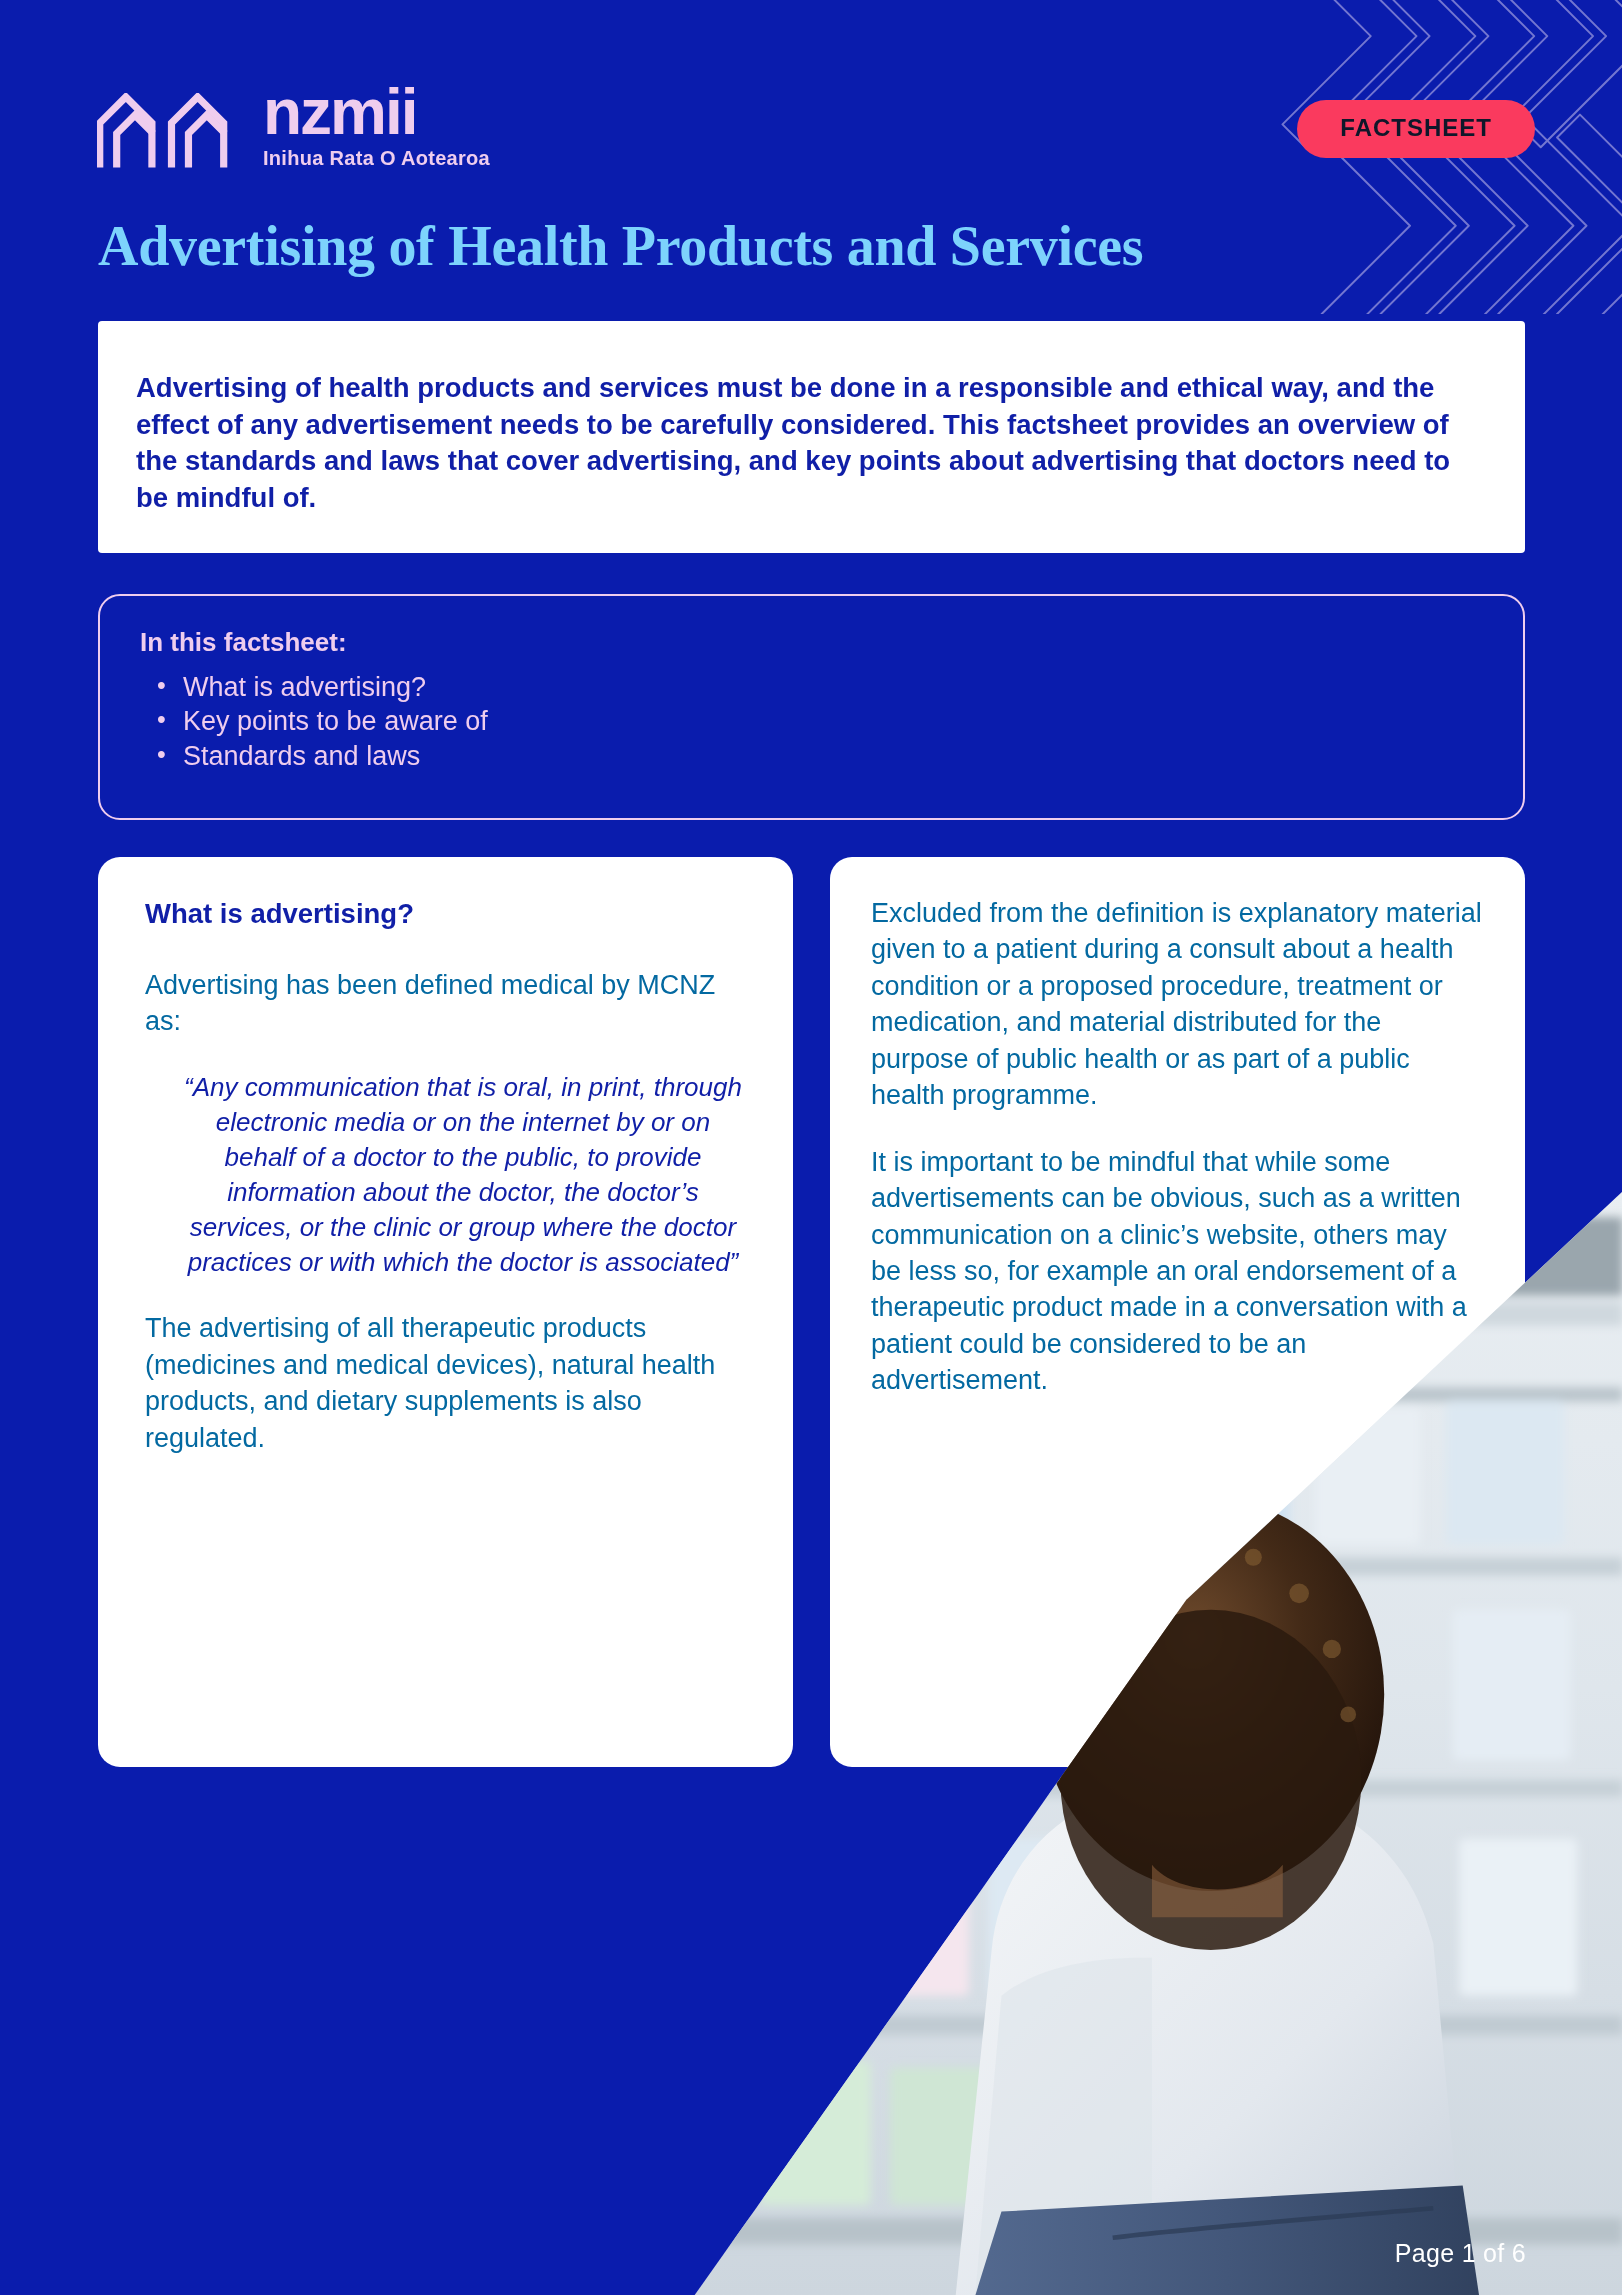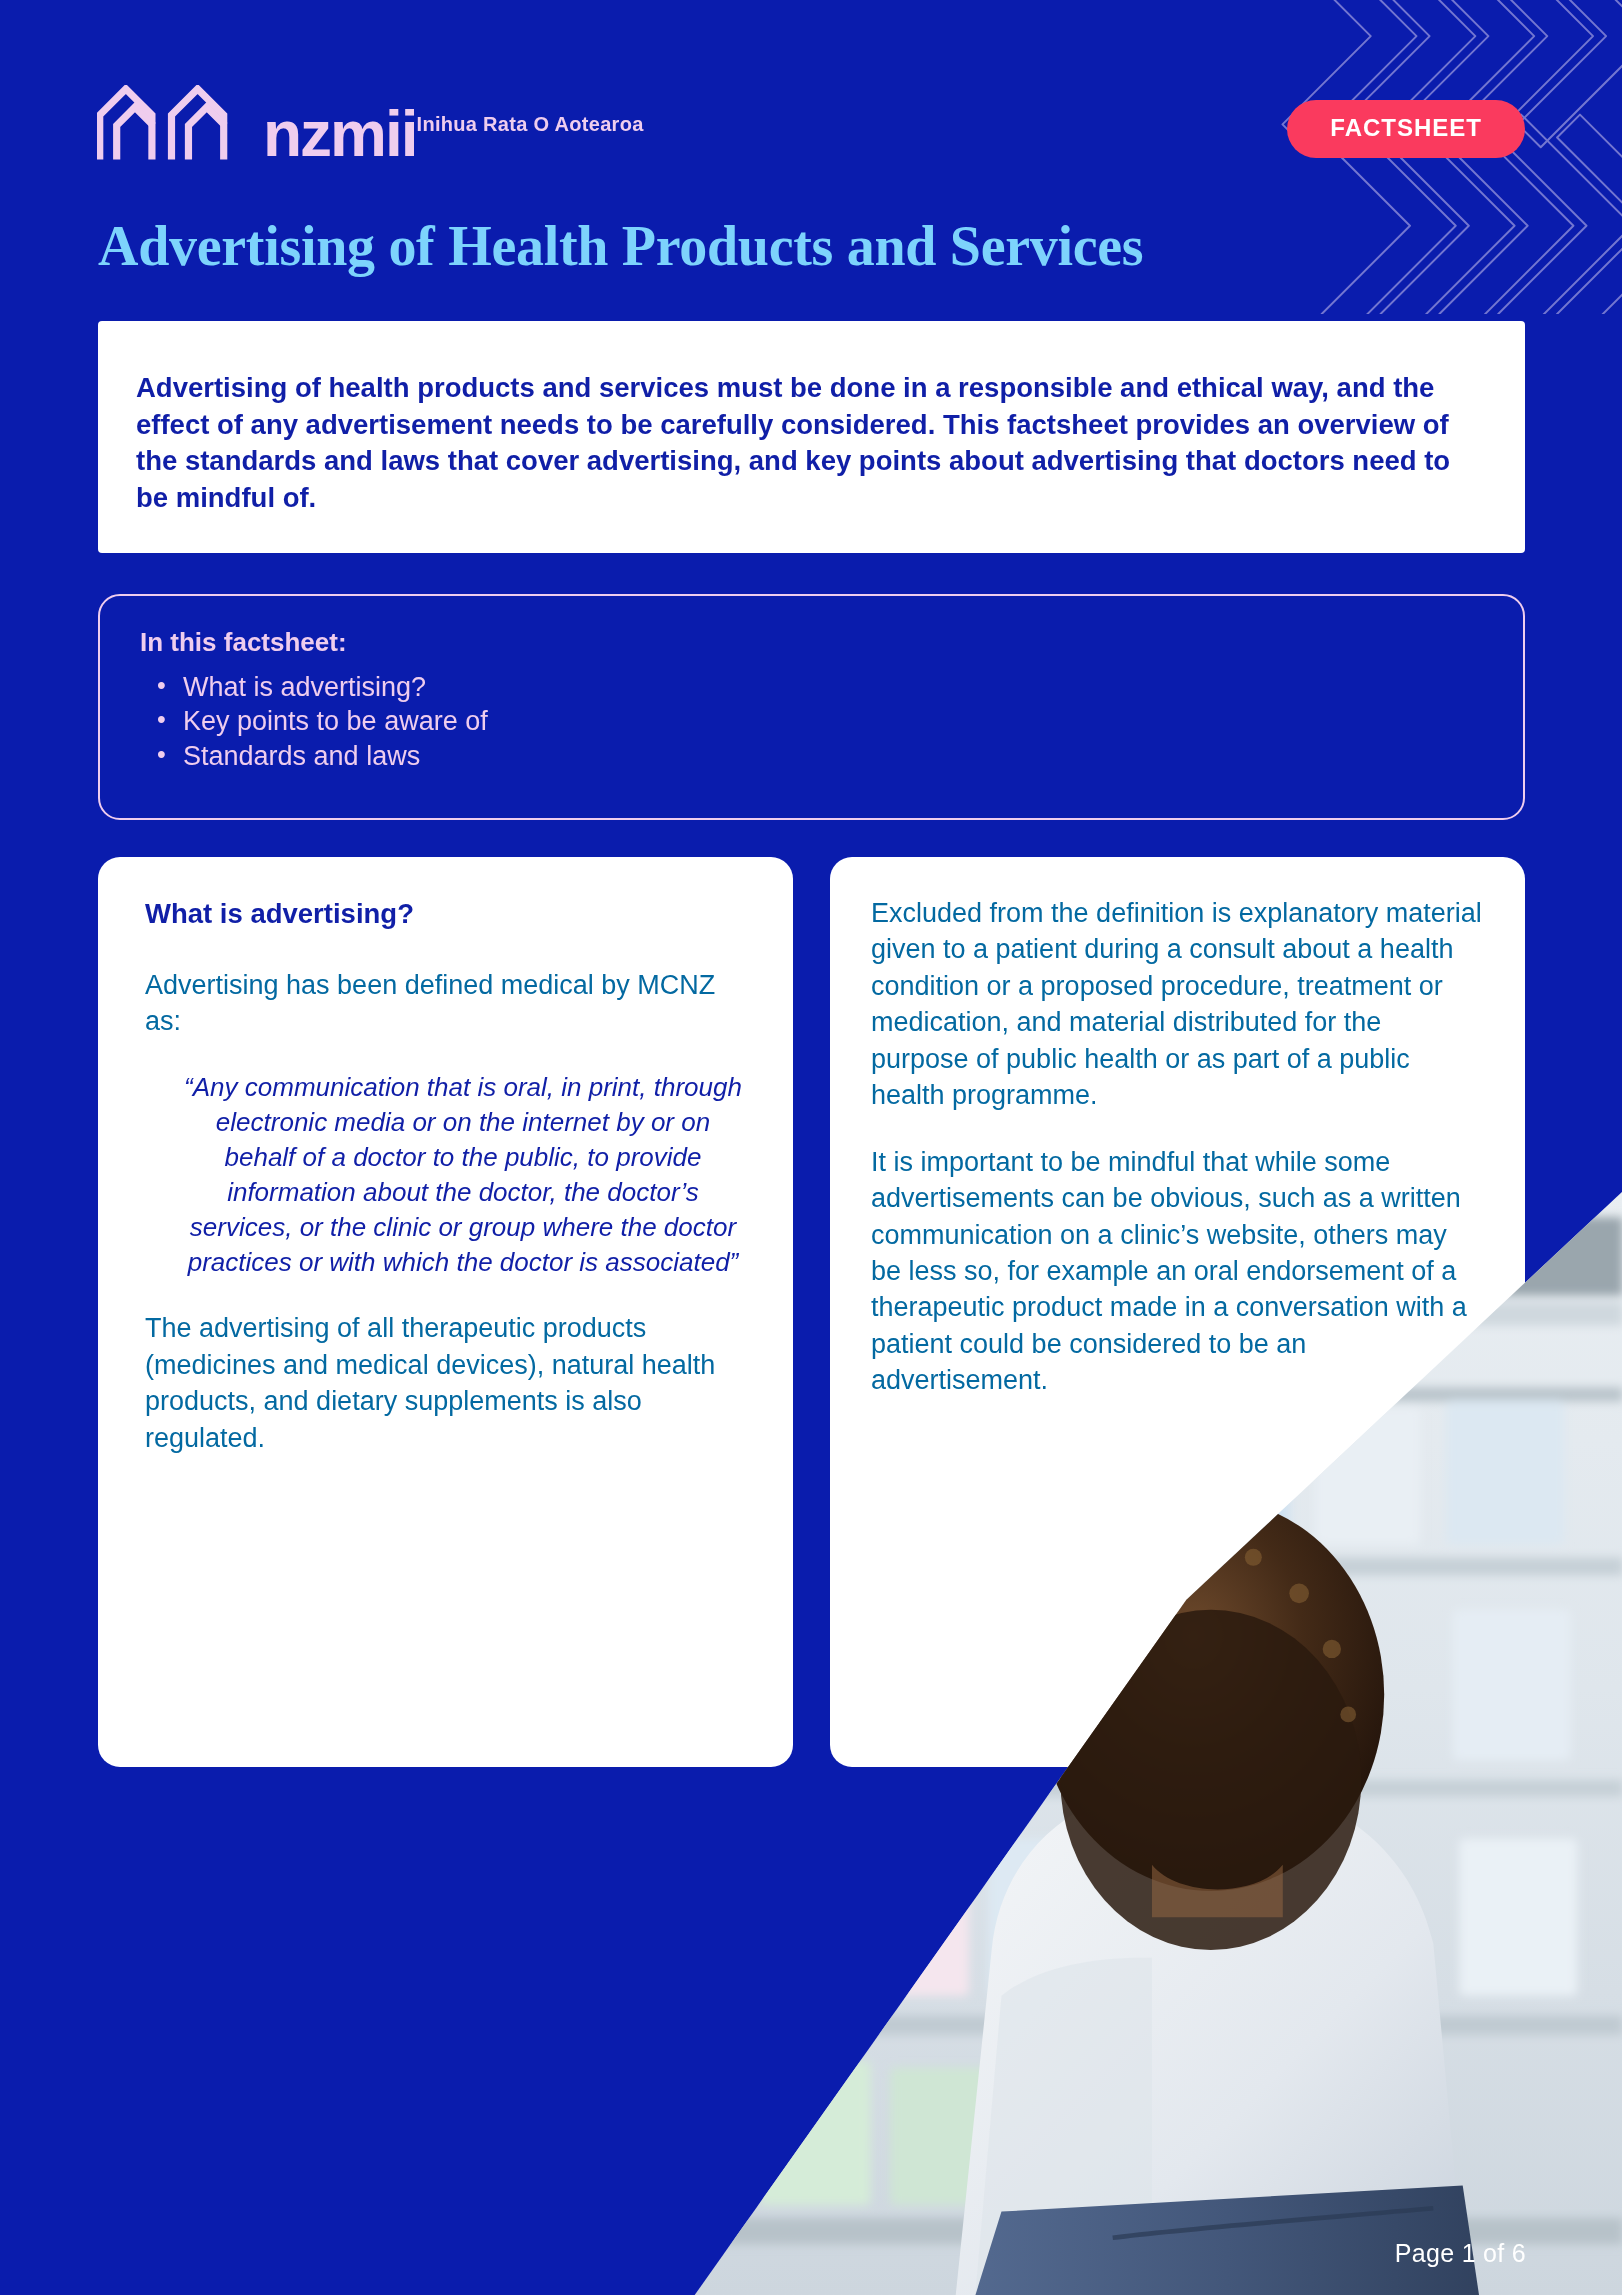--- a/index.html
+++ b/index.html
@@ -12,27 +12,27 @@
   }
   .page{position:absolute;inset:0;overflow:hidden;}
 
   
   .chev-wrap{position:absolute;top:-26px;right:-39px;width:406px;height:340px;
              opacity:.55;pointer-events:none;}
 
   
   .logo{position:absolute;left:97px;top:85px;display:flex;align-items:flex-end;gap:17px;}
   .logo-mark{width:149px;height:77px;display:block;}
-  .logo-text{display:flex;flex-direction:row;}
+  .logo-text{display:flex;flex-direction:column;}
   .logo-word{font-size:64px;line-height:.86;font-weight:700;color:#EFCDEE;
              letter-spacing:-2px;font-family:"Liberation Sans", sans-serif;}
   .logo-tag{font-size:20px;font-weight:700;color:#EFCDEE;letter-spacing:0.3px;
             margin-top:6.5px;}
 
-  .badge{position:absolute;right:98px;top:100px;background:#FA3A5E;color:#ffffff;
+  .badge{position:absolute;right:88px;top:100px;background:#FA3A5E;color:#0f172a;
          border-radius:46px;padding:14.4px 43px 15.7px;font-size:24px;font-weight:700;
          letter-spacing:1px;}
 
   .title{position:absolute;left:98px;top:214px;color:#7dd3fc;
          font-family:"Liberation Serif", serif;font-weight:700;font-size:56px;
          letter-spacing:-0.3px;white-space:nowrap;}
 
   
   .summary{position:absolute;left:98px;top:321px;width:1427px;
            background:#ffffff;border-radius:4px;padding:49px 38px 37px;

